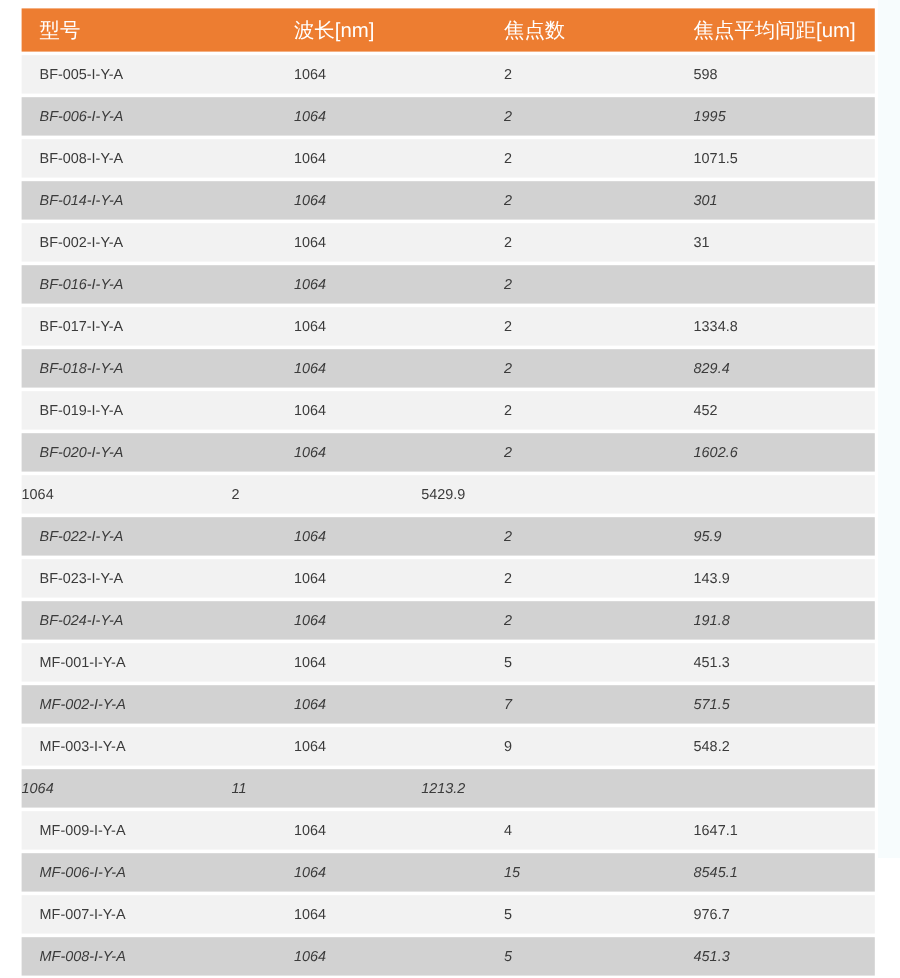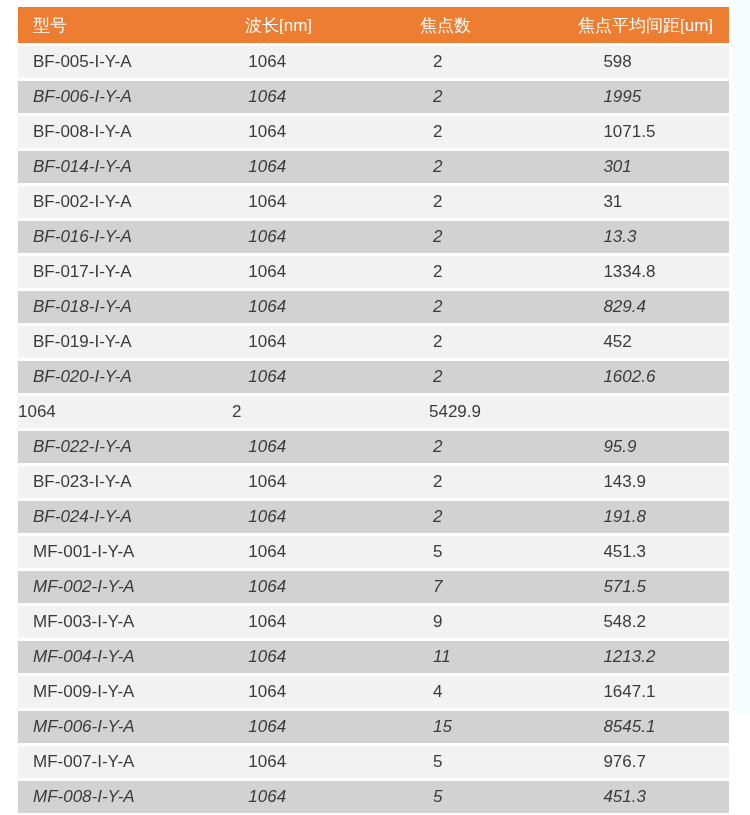--- a/index.html
+++ b/index.html
@@ -30,23 +30,22 @@
     color: #ffffff;
     font-size: 17px;
     font-weight: 400;
   }
   .row {
     display: flex;
     align-items: center;
     height: 32px;
     margin-top: 3px;
     color: #3b3b3b;
-    font-size: 17px;
+    font-size: 12px;
     font-weight: 400;
-    gap: 39px;
   }
   .row.light { background: #f2f2f2; }
   .row.dark  { background: #d2d2d2; font-style: italic; }
   .cell { overflow: hidden; white-space: nowrap; }
   .c0 { width: 227px; padding-left: 15px; }
   .c1 { width: 175px; }
   .c2 { width: 158px; }
   .c3 { width: 151px; }
 </style>
 </head>
@@ -88,21 +87,20 @@
         <div class="row light">
           <div class="cell c0">BF-002-I-Y-A</div>
           <div class="cell c1">1064</div>
           <div class="cell c2">2</div>
           <div class="cell c3">31</div>
         </div>
         <div class="row dark">
           <div class="cell c0">BF-016-I-Y-A</div>
           <div class="cell c1">1064</div>
           <div class="cell c2">2</div>
-          <div class="cell c3">13.3</div>
         </div>
         <div class="row light">
           <div class="cell c0">BF-017-I-Y-A</div>
           <div class="cell c1">1064</div>
           <div class="cell c2">2</div>
           <div class="cell c3">1334.8</div>
         </div>
         <div class="row dark">
           <div class="cell c0">BF-018-I-Y-A</div>
           <div class="cell c1">1064</div>
@@ -156,21 +154,20 @@
           <div class="cell c2">7</div>
           <div class="cell c3">571.5</div>
         </div>
         <div class="row light">
           <div class="cell c0">MF-003-I-Y-A</div>
           <div class="cell c1">1064</div>
           <div class="cell c2">9</div>
           <div class="cell c3">548.2</div>
         </div>
         <div class="row dark">
-          <div class="cell c0">MF-004-I-Y-A</div>
           <div class="cell c1">1064</div>
           <div class="cell c2">11</div>
           <div class="cell c3">1213.2</div>
         </div>
         <div class="row light">
           <div class="cell c0">MF-009-I-Y-A</div>
           <div class="cell c1">1064</div>
           <div class="cell c2">4</div>
           <div class="cell c3">1647.1</div>
         </div>

